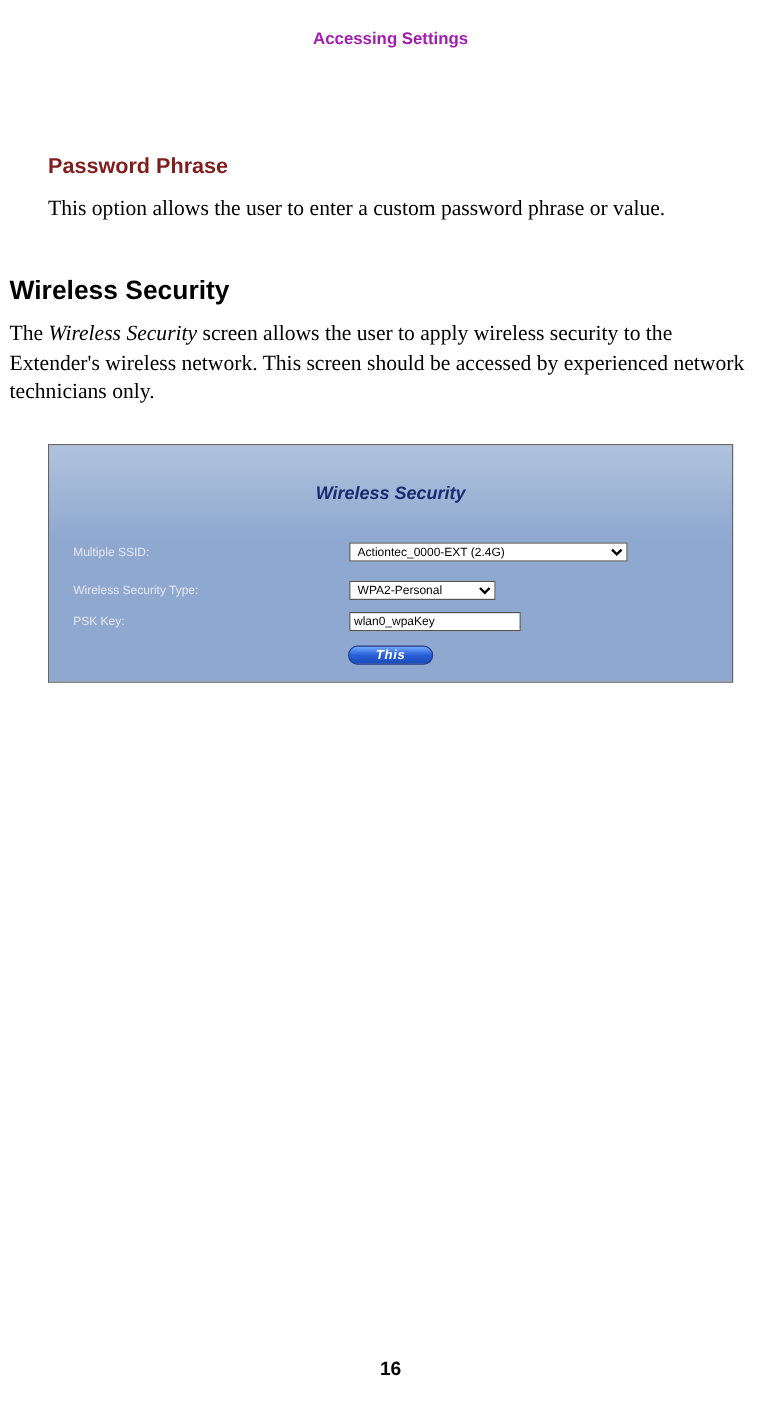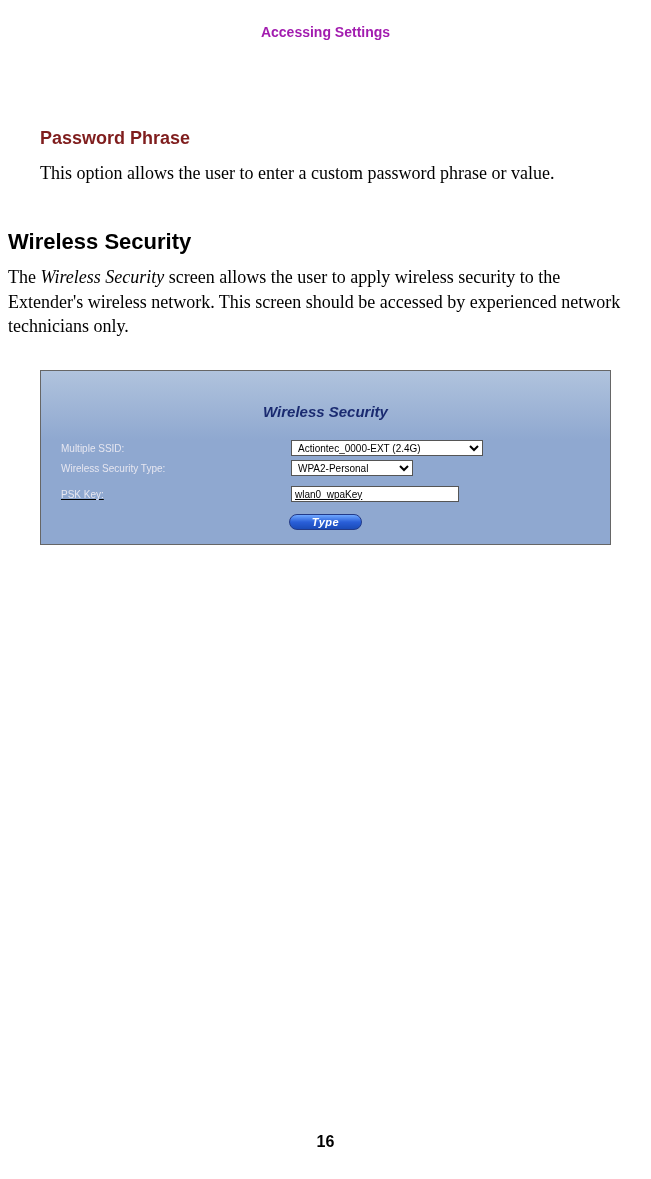--- a/index.html
+++ b/index.html
@@ -73,48 +73,49 @@
       font-weight: bold;
       font-style: italic;
       font-size: 15px;
       color: #1a2a70;
       padding: 32px 0 18px 0;
     }
     .form-row {
       display: flex;
       align-items: center;
       padding: 2px 0 2px 20px;
+      margin-top: 12px;
     }
     .form-label {
       width: 230px;
       font-family: Arial, Helvetica, sans-serif;
       font-size: 10px;
       color: #e6e6f0;
     }
     .form-select {
       font-family: Arial, Helvetica, sans-serif;
       font-size: 10px;
       background: #fff;
       border: 1px solid #555;
       padding: 1px 2px;
       height: 16px;
     }
     .select-wide {
-      width: 192px;
+      width: 232px;
     }
     .select-med {
       width: 122px;
     }
     .form-input {
       font-family: Arial, Helvetica, sans-serif;
       font-size: 10px;
       background: #fff;
       border: 1px solid #555;
       padding: 1px 3px;
-      width: 168px;
+      width: 143px;
       height: 16px;
     }
     .apply-row {
       text-align: center;
       margin-top: 8px;
     }
     .apply-button {
       display: inline-block;
       background: linear-gradient(to bottom, #6fa8ff 0%, #2a5fd8 50%, #1a4bb8 100%);
       color: #fff;
@@ -165,25 +166,25 @@
       </select>
     </div>
 
     <div class="form-row">
       <div class="form-label">Wireless Security Type:</div>
       <select class="form-select select-med">
         <option>WPA2-Personal</option>
       </select>
     </div>
 
-    <div class="form-row" style="margin-top:6px;text-decoration:underline;">
+    <div class="form-row" style="margin-top:6px;">
       <div class="form-label">PSK Key:</div>
       <input type="text" class="form-input" value="wlan0_wpaKey" style="">
     </div>
 
     <div class="apply-row">
-      <button class="apply-button">Type</button>
+      <button class="apply-button">This</button>
     </div>
   </div>
 
 </div>
 
 <div class="page-number">16</div>
 
 </body></html>

